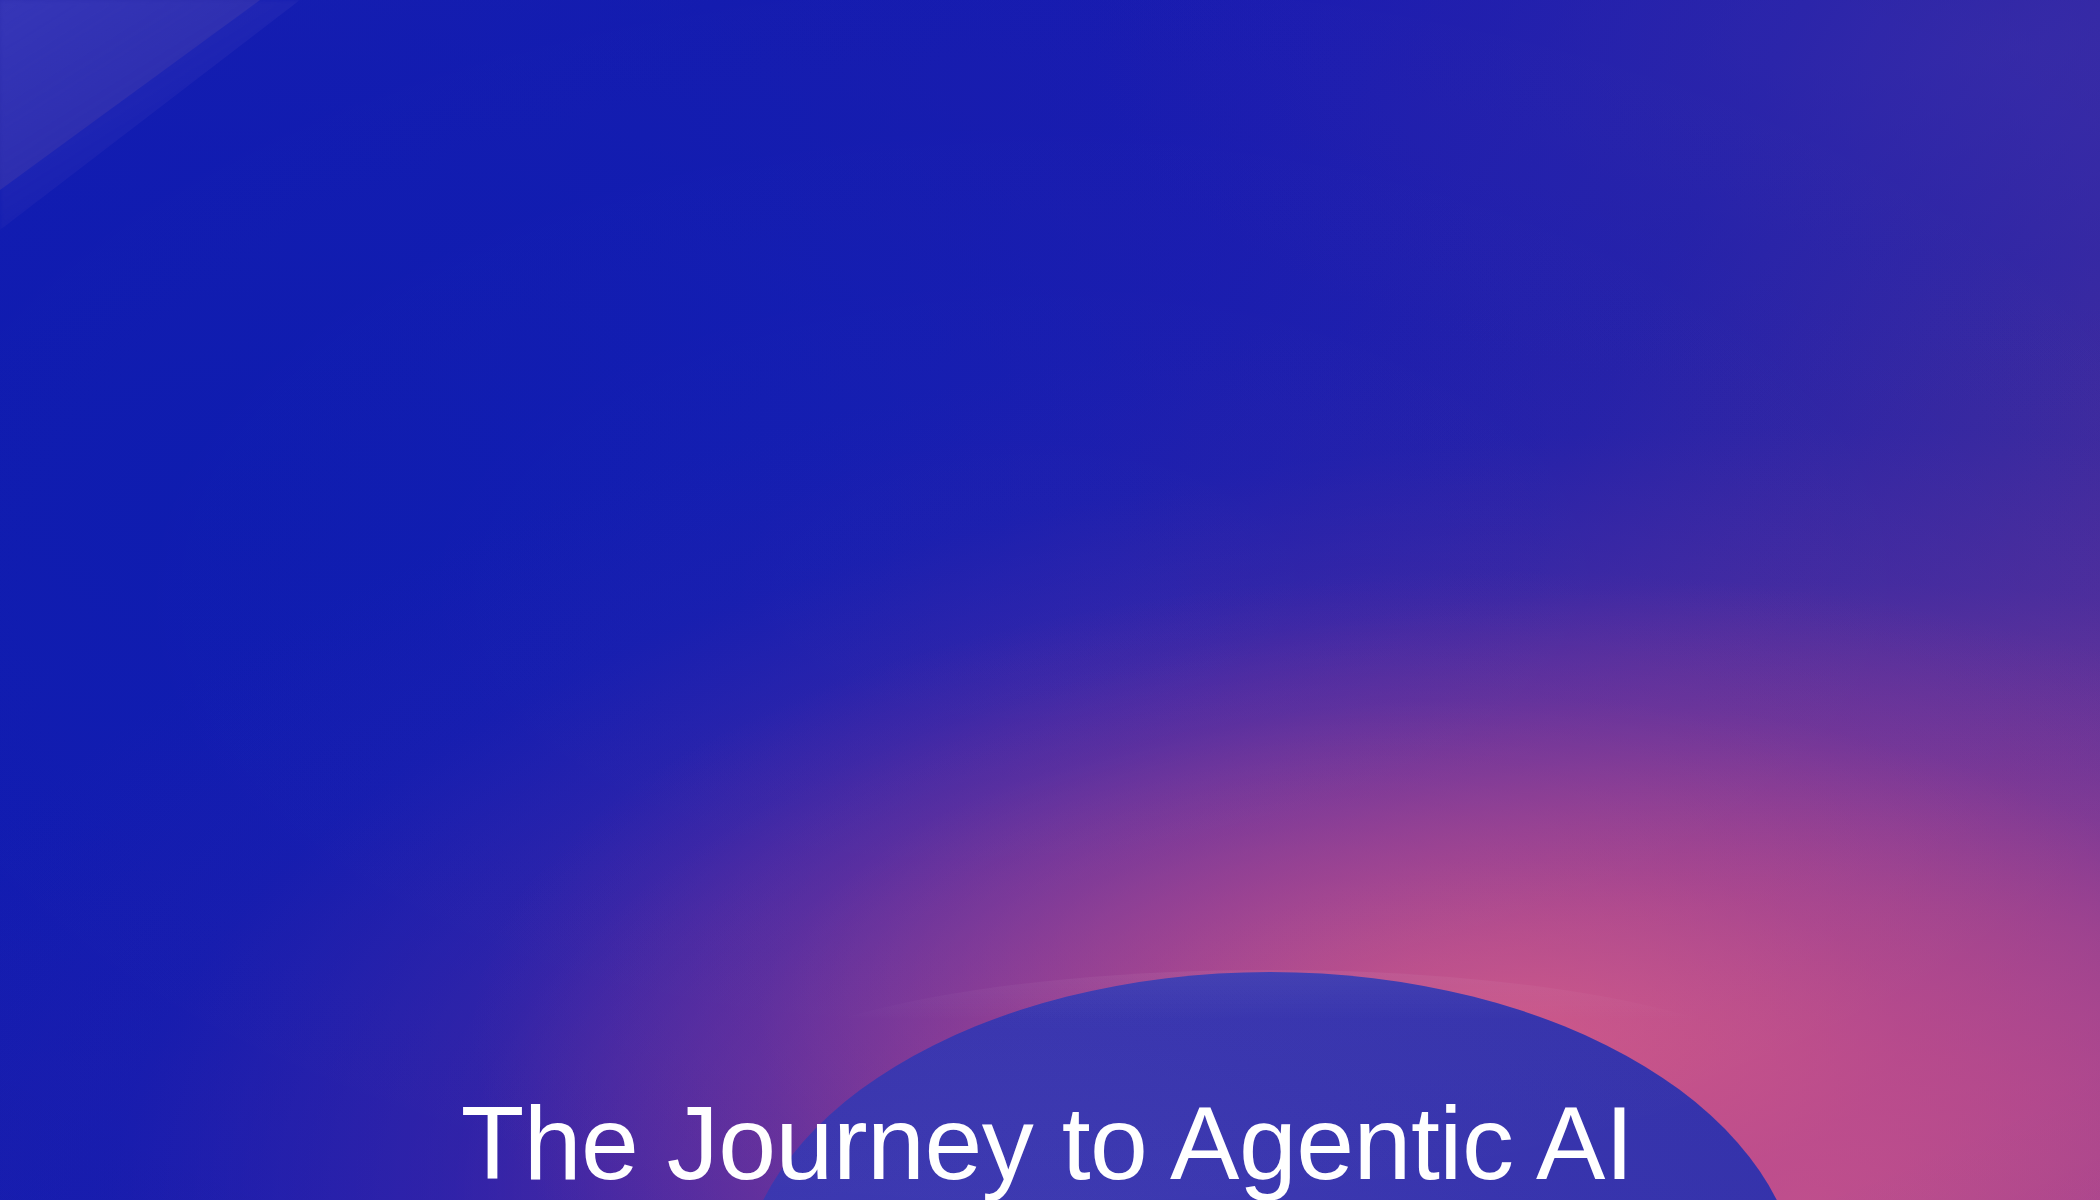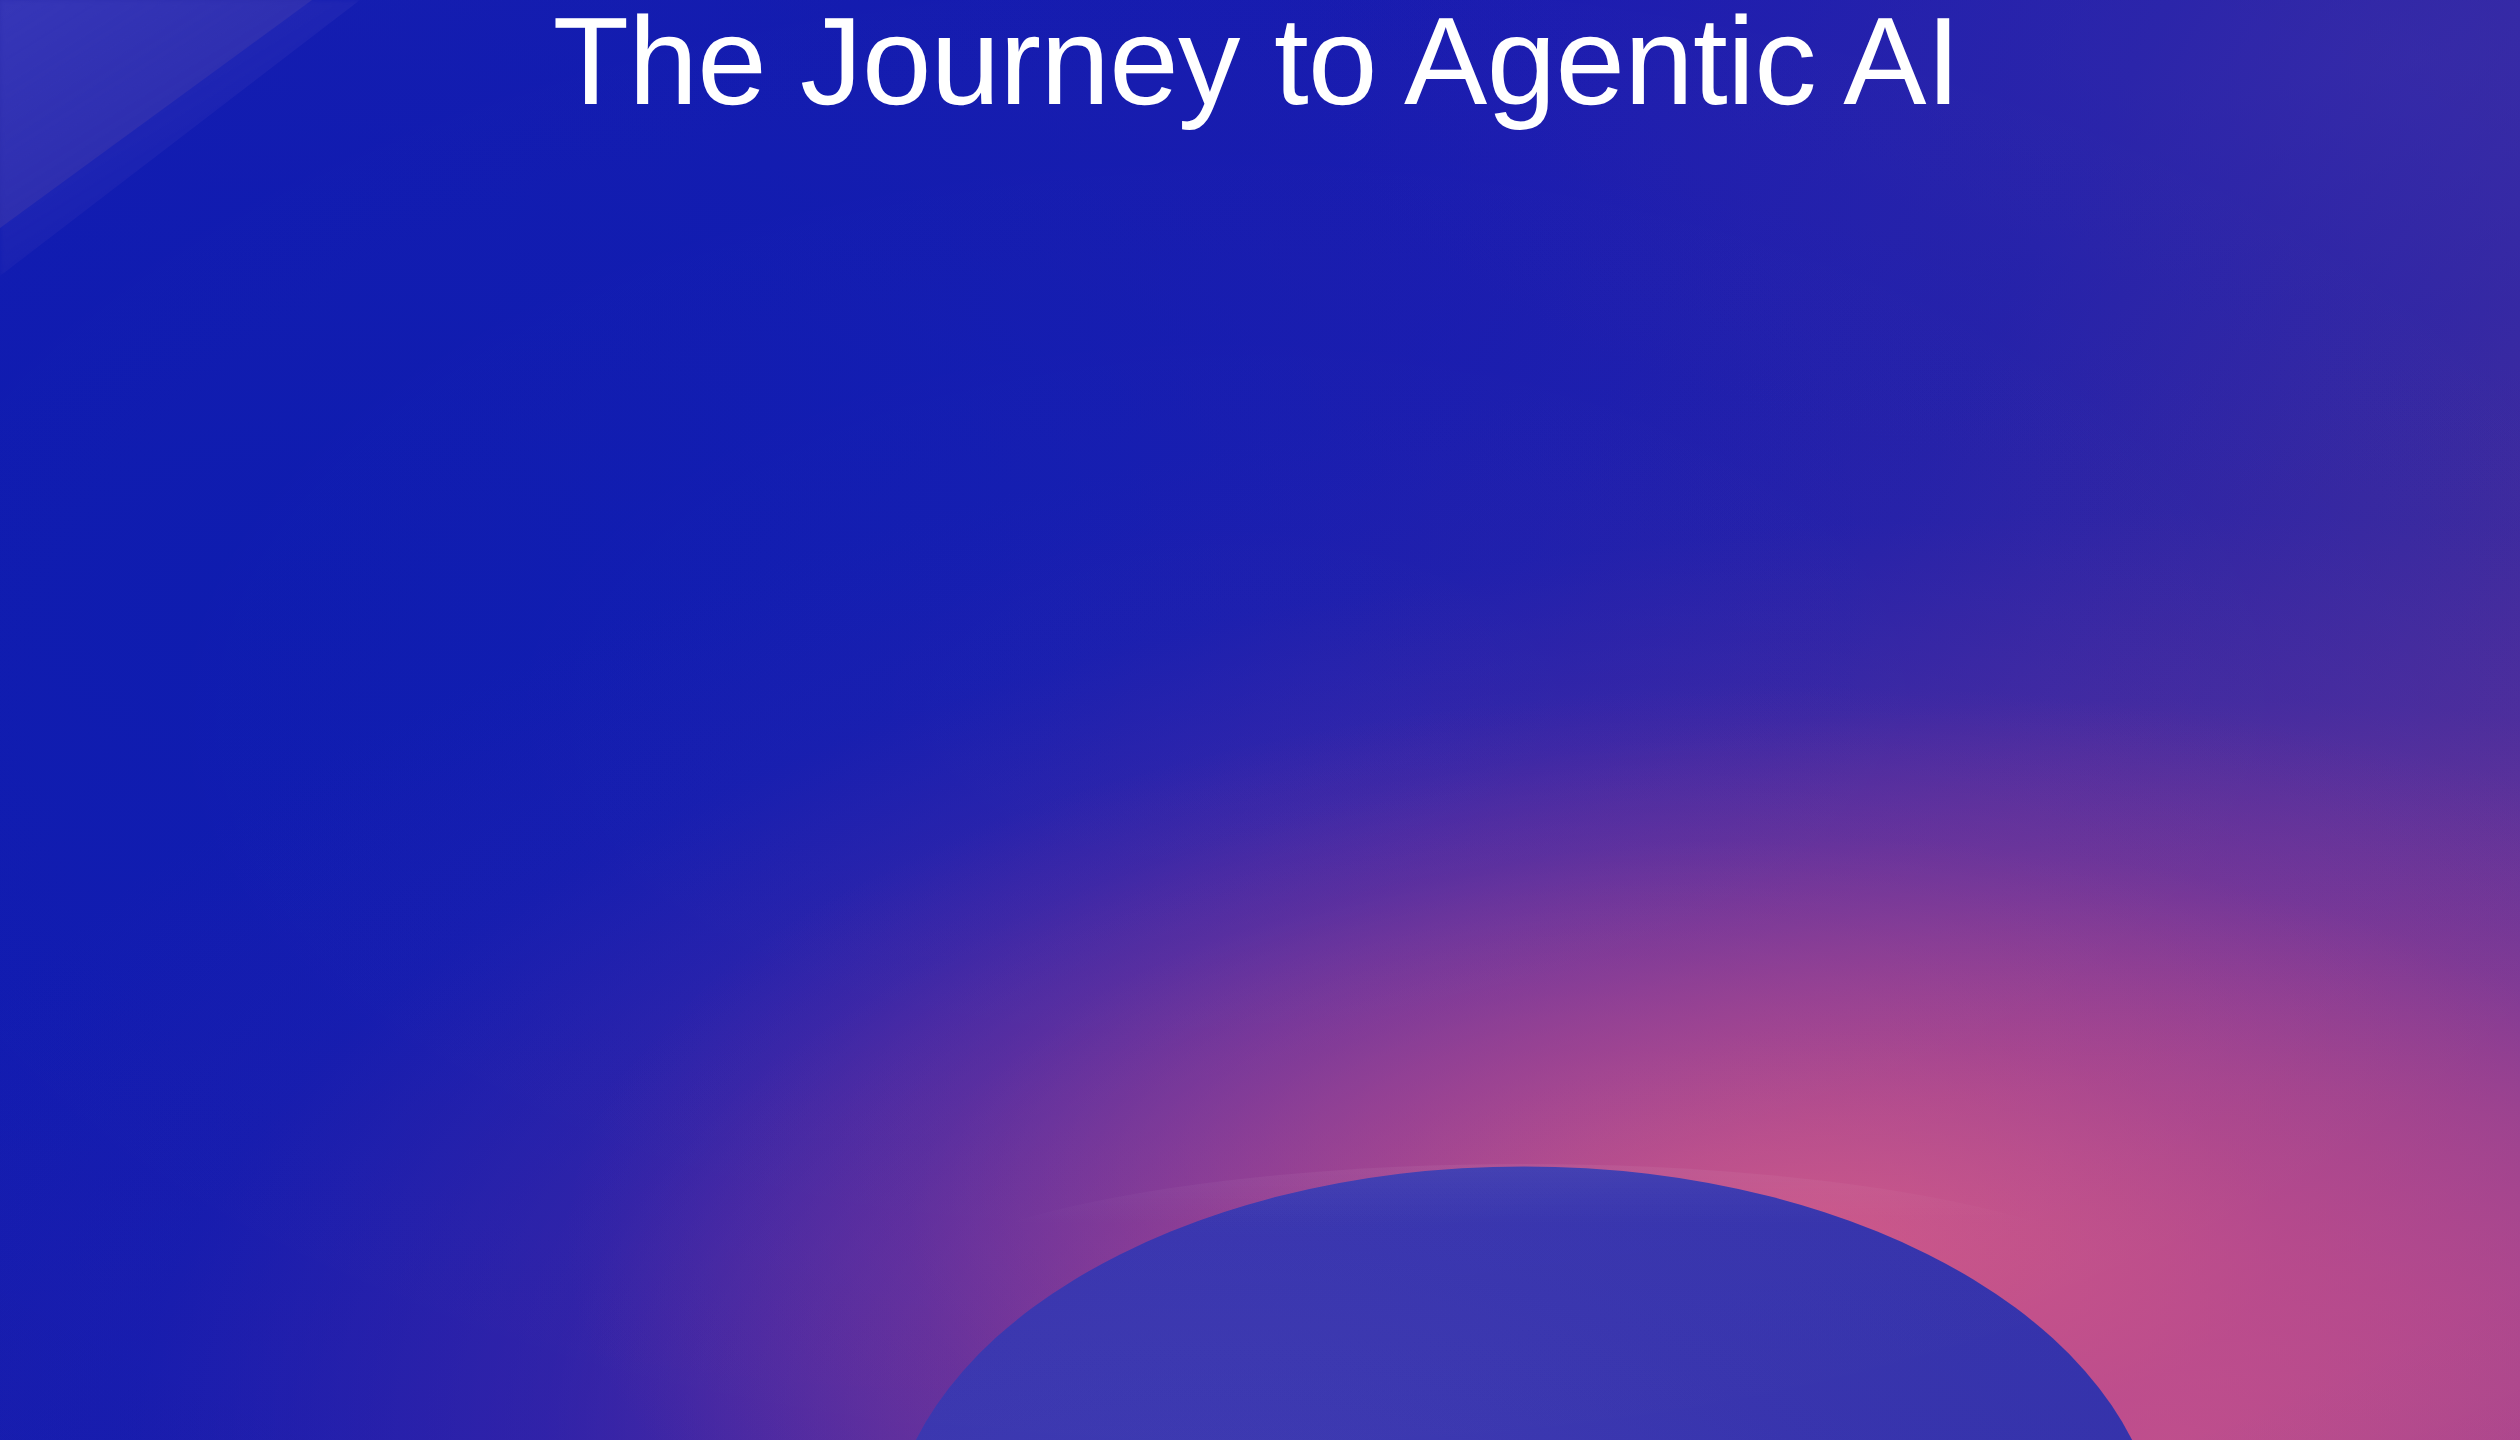--- a/index.html
+++ b/index.html
@@ -159,21 +159,21 @@
   }
 
   
   .title-wrap {
     position: absolute;
     left: 0;
     right: 0;
     top: 0;
     height: 1200px;
     display: flex;
-    align-items: flex-start;
+    align-items: flex-end;
     justify-content: center;
   }
   .slide-title {
     margin: 0;
     transform: translateY(-2px);
     padding-right: 6px;
     font-family: "Liberation Sans", sans-serif;
     font-size: 104px;
     font-weight: 400;
     letter-spacing: -0.5px;

